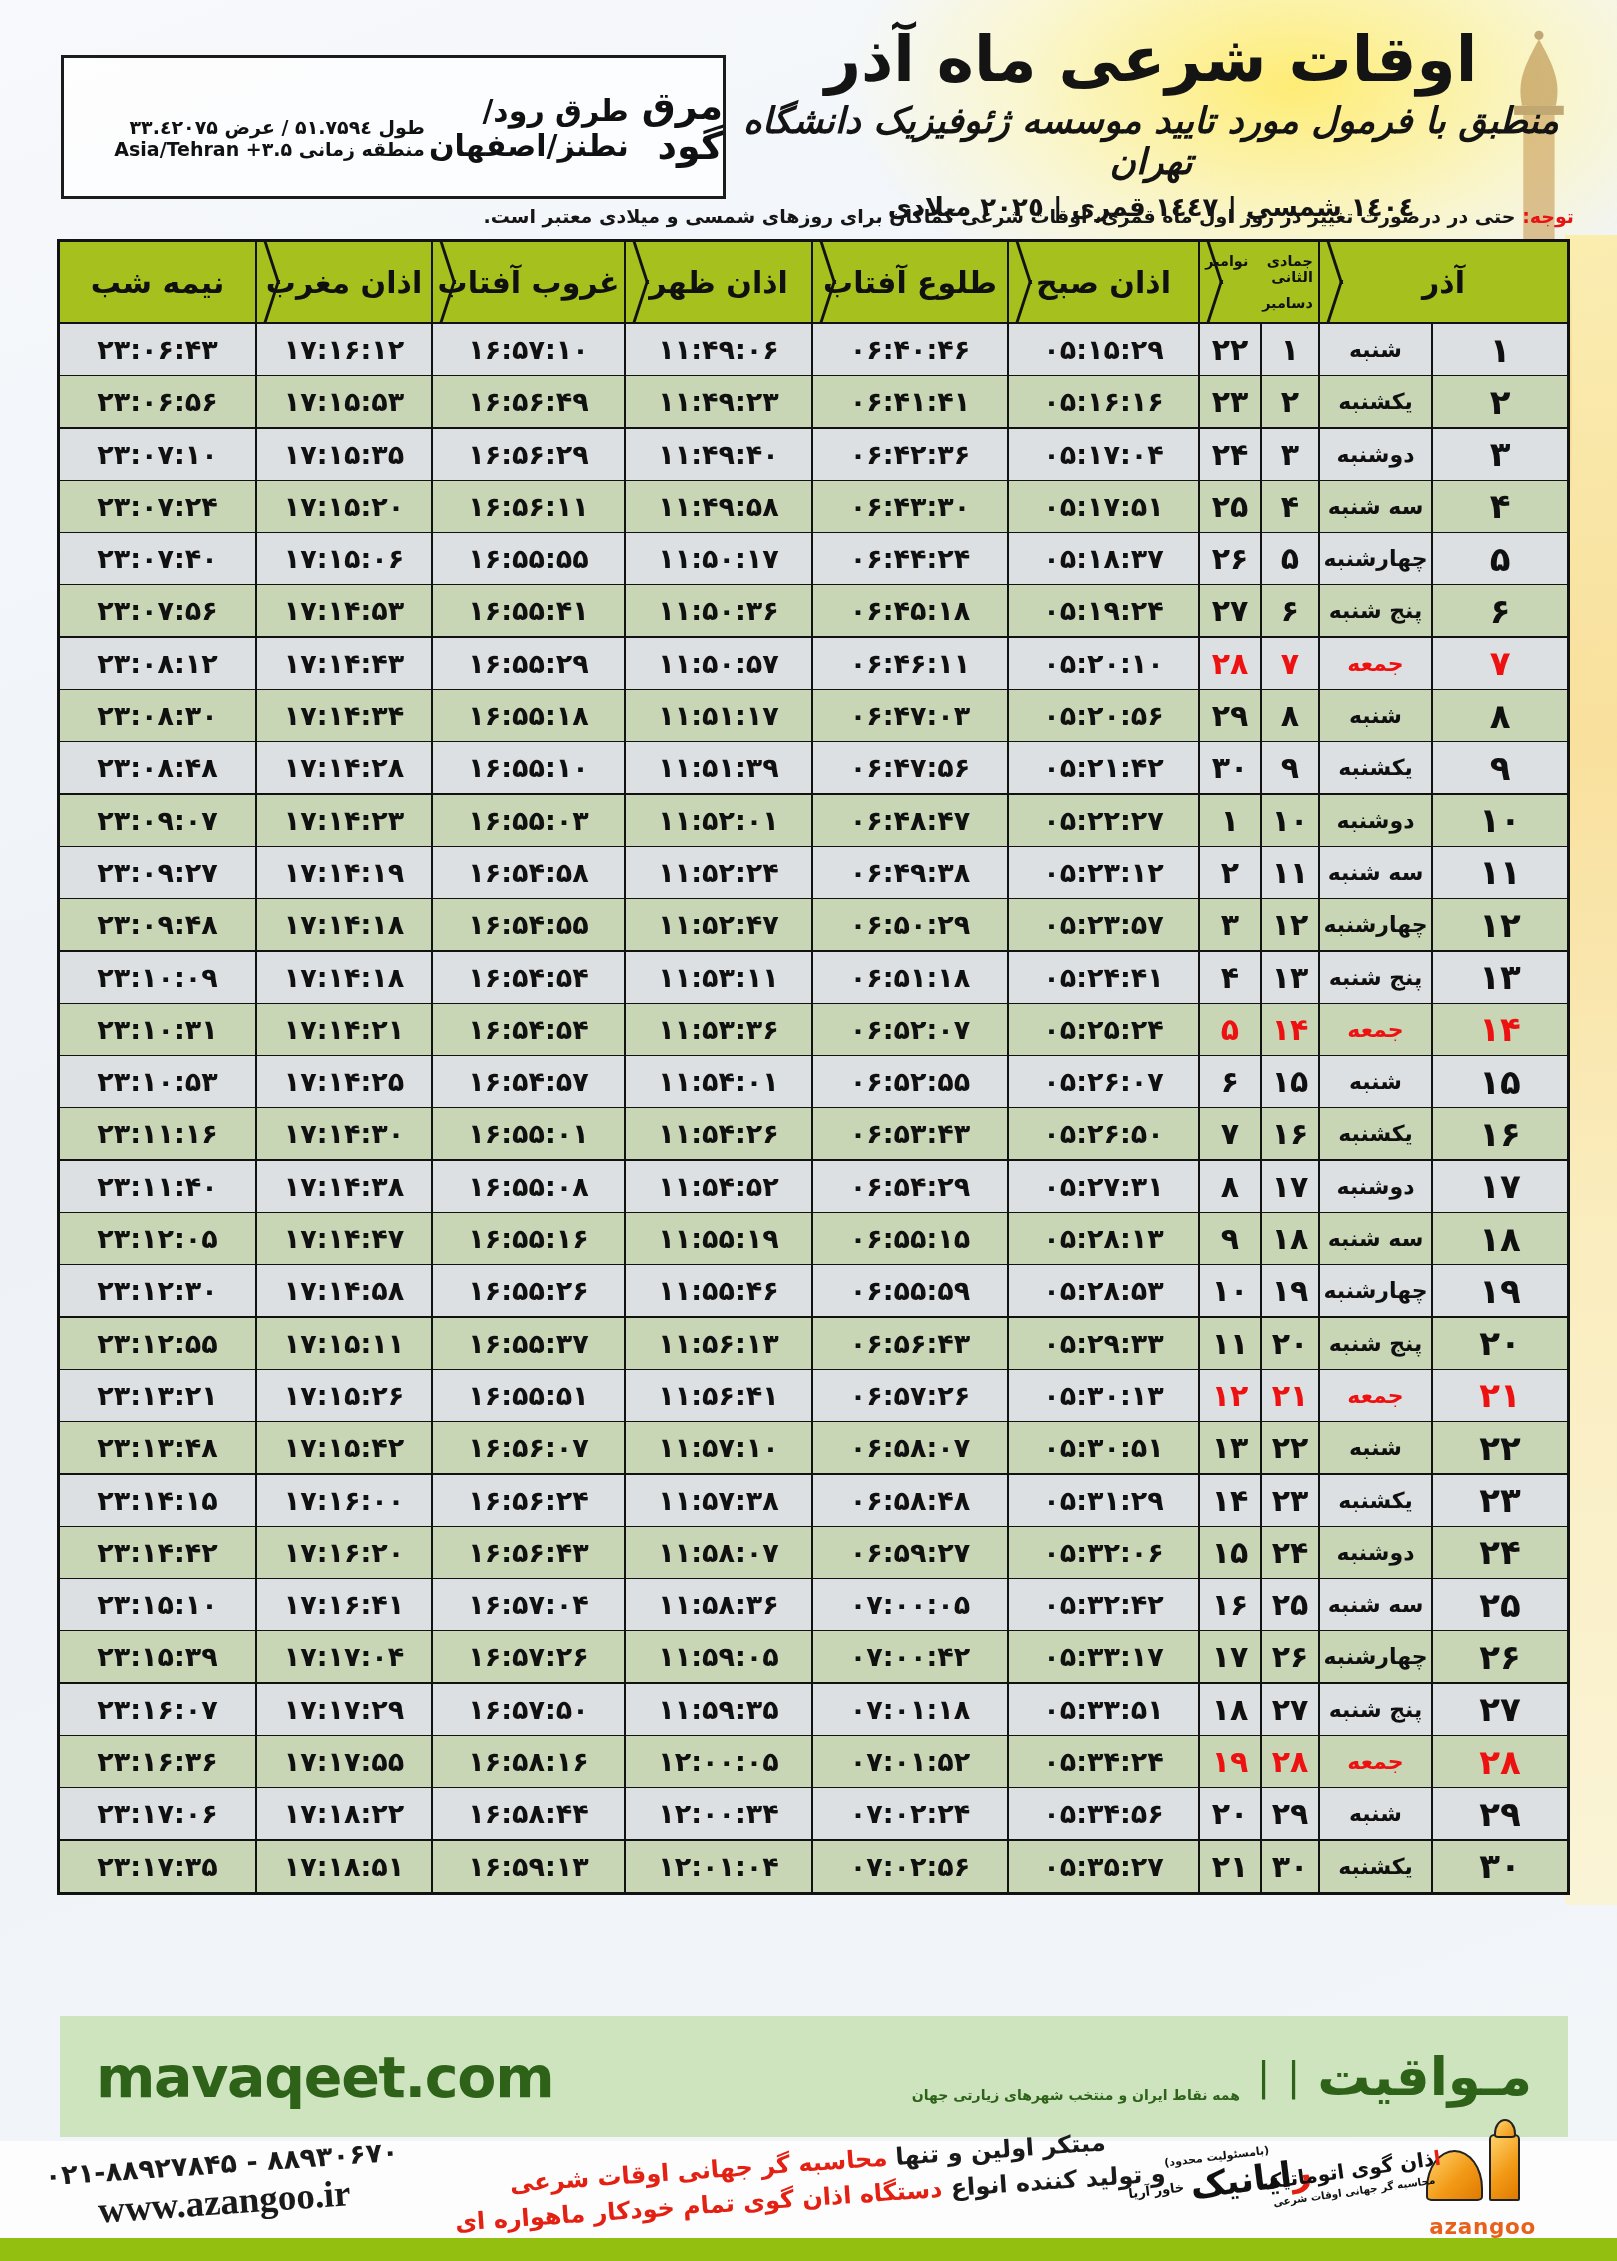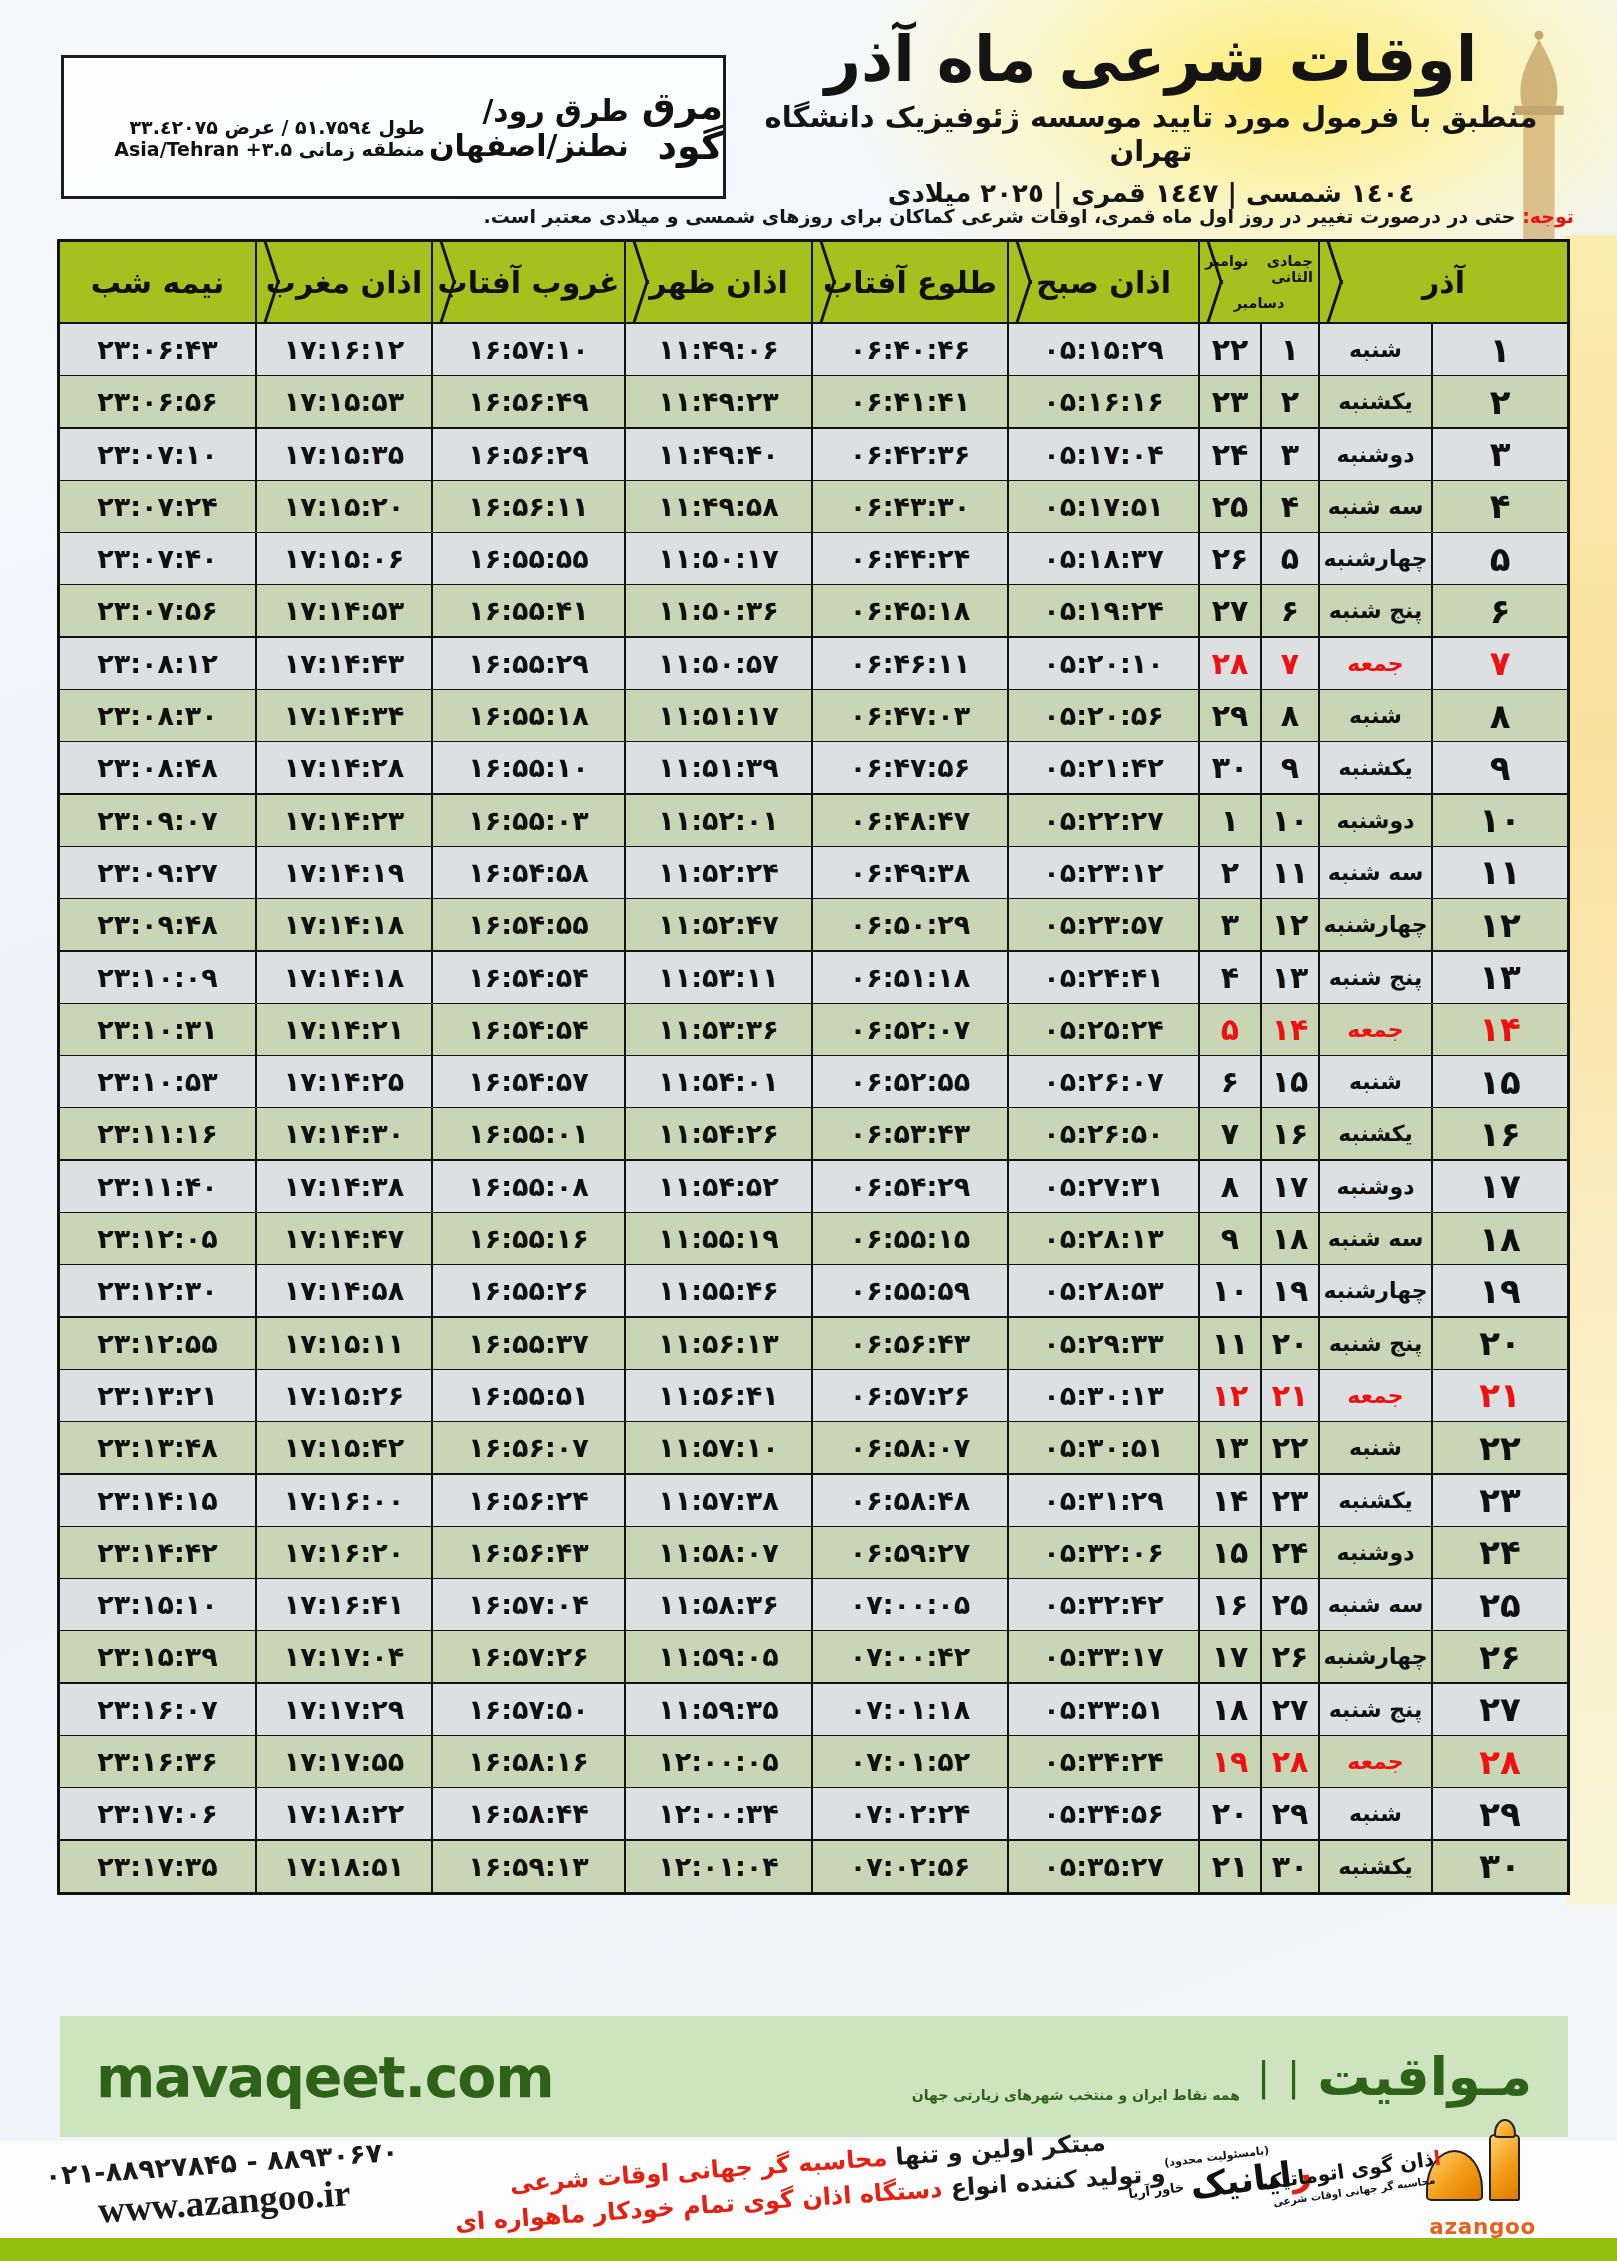--- a/index.html
+++ b/index.html
@@ -14,21 +14,21 @@
   .minaret-wrap{right:36px;top:26px;width:137px;height:307px;opacity:.5;}
   .side-strip{right:0;top:235px;width:53px;height:1670px;
     background:linear-gradient(180deg,#ffe98a,#ffd66d 30%,#ffe9a0 60%,#fff3c4);opacity:.65;}
   .shrine-blob{right:46px;top:261px;width:215px;height:365px;
     background:radial-gradient(ellipse at 50% 35%,rgba(214,138,43,.95),rgba(232,183,92,.7) 55%,rgba(255,220,150,0) 78%);}
   .content{position:absolute;z-index:2;left:0;top:0;width:1618px;height:2261px;}
 
   
   .title-block{position:absolute;top:23.5px;right:46px;width:842px;text-align:center;direction:rtl;color:#141414;}
   .main-title{font-size:63px;font-weight:900;line-height:1.15;letter-spacing:-0.7px;}
-  .sub-title{font-size:29px;font-weight:800;margin-top:3.9px;}
+  .sub-title{font-size:36px;font-weight:800;margin-top:3.9px;font-style:italic;}
   .date-line{font-size:26px;font-weight:700;margin-top:10.4px;}
 
   .loc-box{position:absolute;top:55px;left:61px;width:665px;height:144px;box-sizing:border-box;
     border:3.3px solid #1c1c1c;background:rgba(255,255,255,.72);
     display:flex;align-items:center;justify-content:center;direction:rtl;color:#111;}
   .loc-1{font-size:38px;font-weight:900;line-height:1.05;}
   .loc-2{font-size:30px;font-weight:800;margin-top:2.6px;}
   .loc-3{font-size:19px;font-weight:700;margin-top:22px;}
 
   .notice{position:absolute;top:205px;right:44px;direction:rtl;font-size:19px;font-weight:700;color:#161616;white-space:nowrap;}
@@ -42,21 +42,21 @@
   .hcell{background:#a6c11d;display:flex;align-items:center;justify-content:center;
     font-size:30px;font-weight:900;color:#101010;position:relative;overflow:hidden;}
   .hcell.merge2{grid-column:span 2;}
   .hcell .chev{position:absolute;left:6.5px;top:0;height:100%;width:17px;pointer-events:none;}
   .hcell .chev i{position:absolute;left:6.5px;width:2.6px;height:56%;background:#121212;display:block;}
   .hcell .chev i.t{top:-2.6px;transform:skewX(18deg);}
   .hcell .chev i.b{bottom:-2.6px;transform:skewX(-18deg);}
   .jn{display:flex;flex-direction:column;width:100%;height:100%;justify-content:space-around;
     font-size:14.4px;font-weight:800;padding:6.5px 5.2px;box-sizing:border-box;}
   .jn-r1{display:flex;justify-content:space-between;gap:3.9px;}
-  .jn-r2{text-align:center;}
+  .jn-r2{text-align:right;}
   .tbody{display:flex;flex-direction:column;row-gap:1.3px;background:#121212;border-top:2px solid #121212;}
   .row{height:51px;}
   .cell{display:flex;align-items:center;justify-content:center;color:#101010;background:rgba(244,247,250,.9);}
   .row.alt .cell{background:rgba(216,231,196,.92);}
   .c-azar{font-size:34px;font-weight:900;}
   .c-wd{font-size:22px;font-weight:700;}
   .c-num{font-size:30px;font-weight:800;}
   .c-time{font-size:27px;font-weight:700;letter-spacing:0.7px;}
   .row.friday .c-azar,.row.friday .c-wd,.row.friday .c-num{color:#ee1111;}
 

